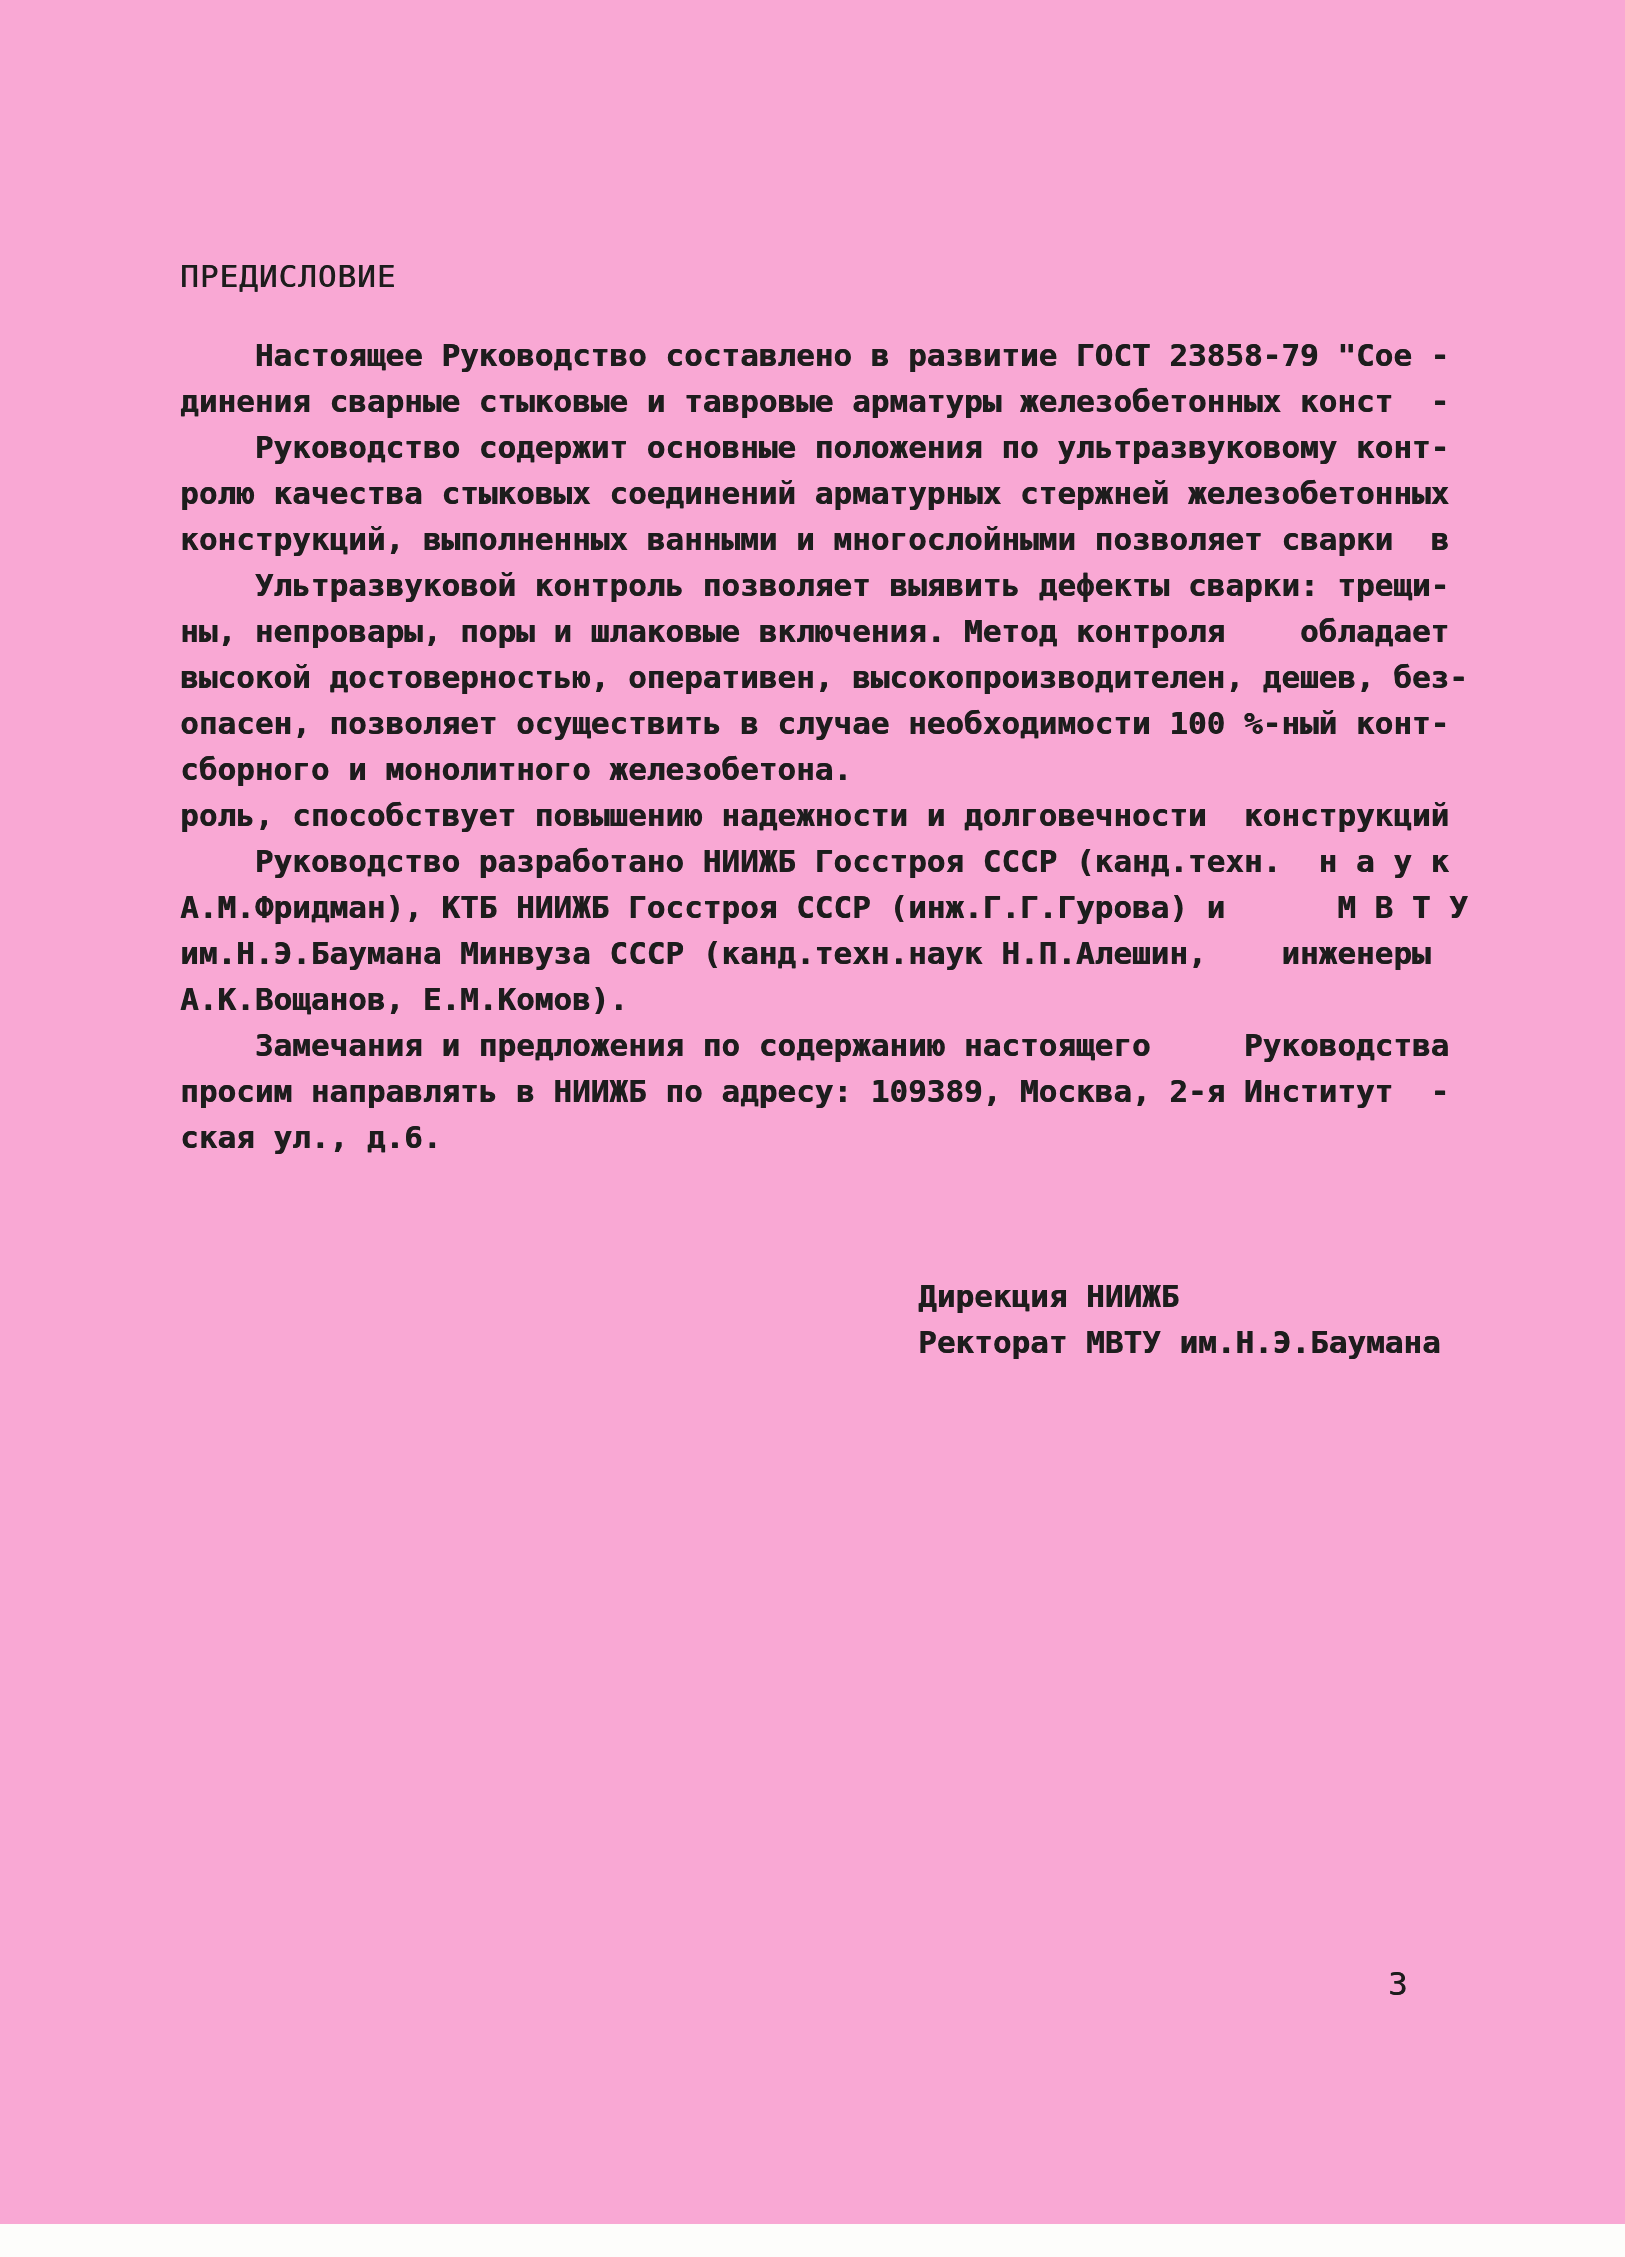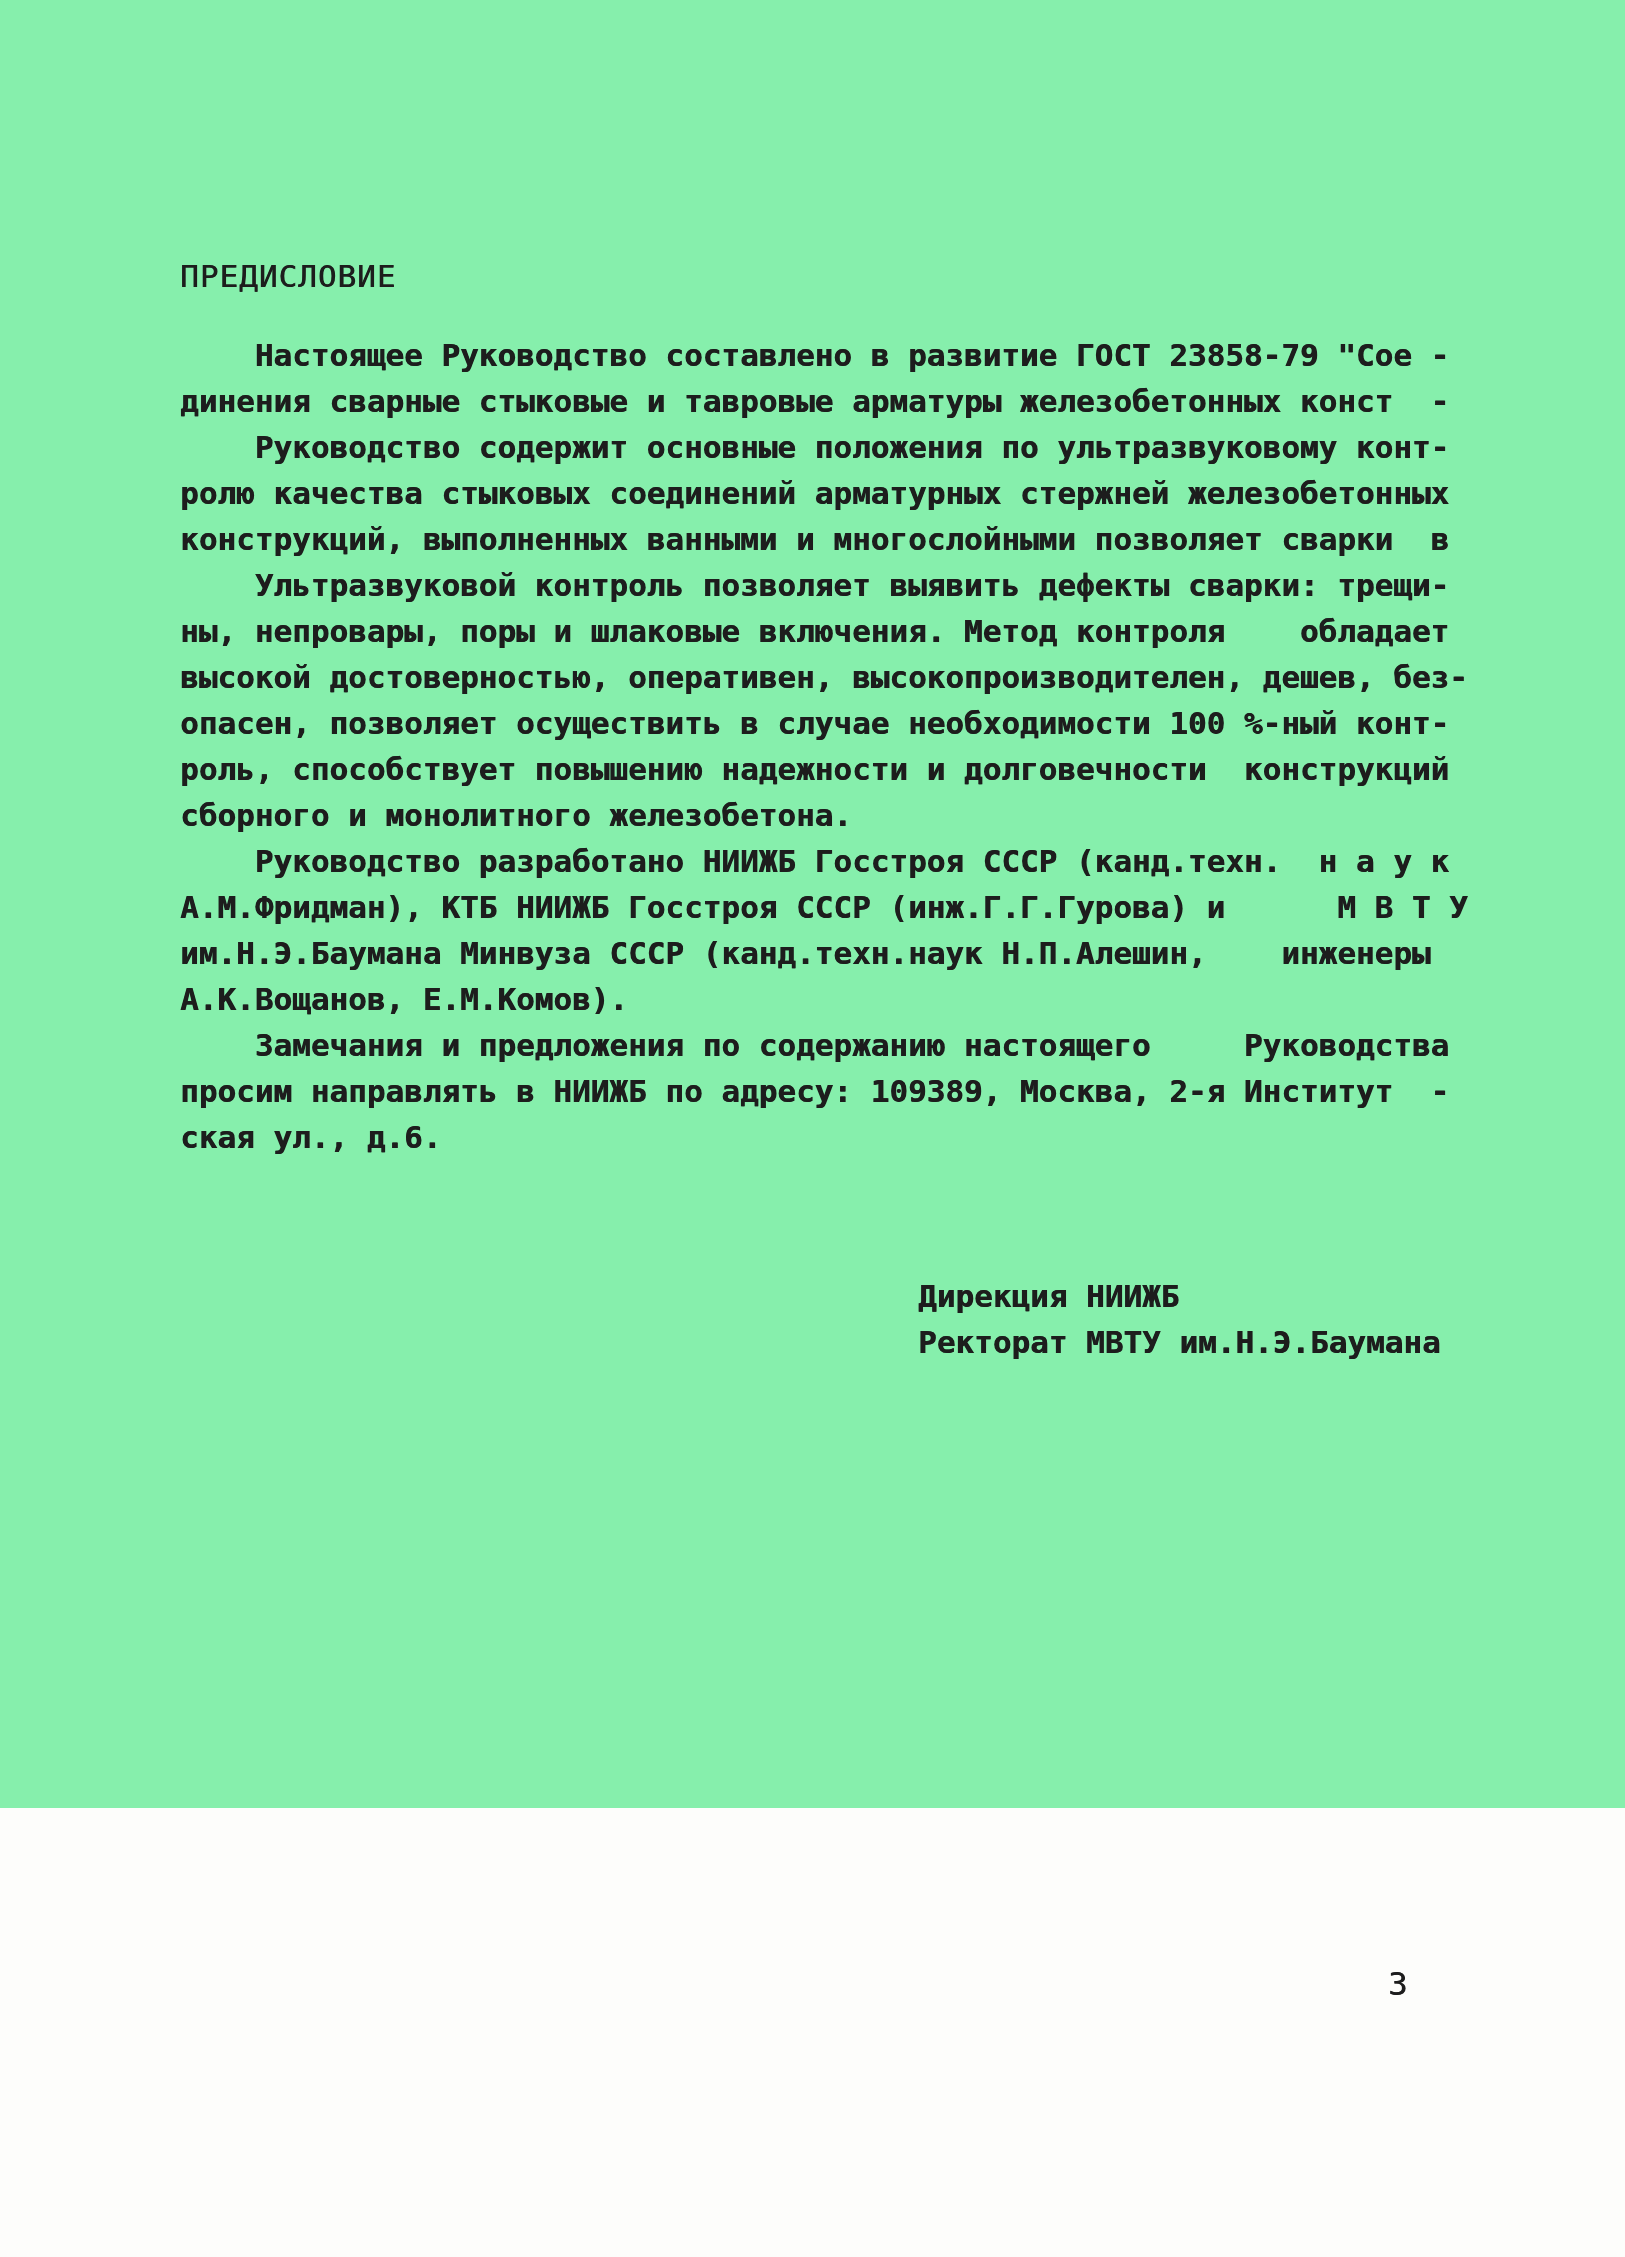--- a/index.html
+++ b/index.html
@@ -9,22 +9,22 @@
     height: 2258px;
     background: #fdfdfb;
     font-family: "DejaVu Sans Mono", "Liberation Mono", monospace;
     color: #1d1d1d;
     overflow: hidden;
   }
 
   .page {
     position: relative;
     width: 1626px;
-    height: 1808px;
-    background: #86efac;
+    height: 2224px;
+    background: #f9a8d4;
   }
 
   .content {
     position: absolute;
     left: 180px;
     top: 253px;
     width: 1310px;
     text-shadow: 0.6px 0 0 currentColor; 
   }
 
@@ -77,22 +77,22 @@
       <div class="line">    Руководство содержит основные положения по ультразвуковому конт-</div>
       <div class="line">ролю качества стыковых соединений арматурных стержней железобетонных</div>
       <div class="line">конструкций, выполненных ванными и многослойными позволяет сварки  в</div>
     </div>
 
     <div class="paragraph">
       <div class="line">    Ультразвуковой контроль позволяет выявить дефекты сварки: трещи-</div>
       <div class="line">ны, непровары, поры и шлаковые включения. Метод контроля    обладает</div>
       <div class="line">высокой достоверностью, оперативен, высокопроизводителен, дешев, без-</div>
       <div class="line">опасен, позволяет осуществить в случае необходимости 100 %-ный конт-</div>
+      <div class="line">сборного и монолитного железобетона.</div>
       <div class="line">роль, способствует повышению надежности и долговечности  конструкций</div>
-      <div class="line">сборного и монолитного железобетона.</div>
     </div>
 
     <div class="paragraph">
       <div class="line">    Руководство разработано НИИЖБ Госстроя СССР (канд.техн.  н а у к</div>
       <div class="line">А.М.Фридман), КТБ НИИЖБ Госстроя СССР (инж.Г.Г.Гурова) и      М В Т У</div>
       <div class="line">им.Н.Э.Баумана Минвуза СССР (канд.техн.наук Н.П.Алешин,    инженеры</div>
       <div class="line">А.К.Вощанов, Е.М.Комов).</div>
     </div>
 
     <div class="paragraph">

